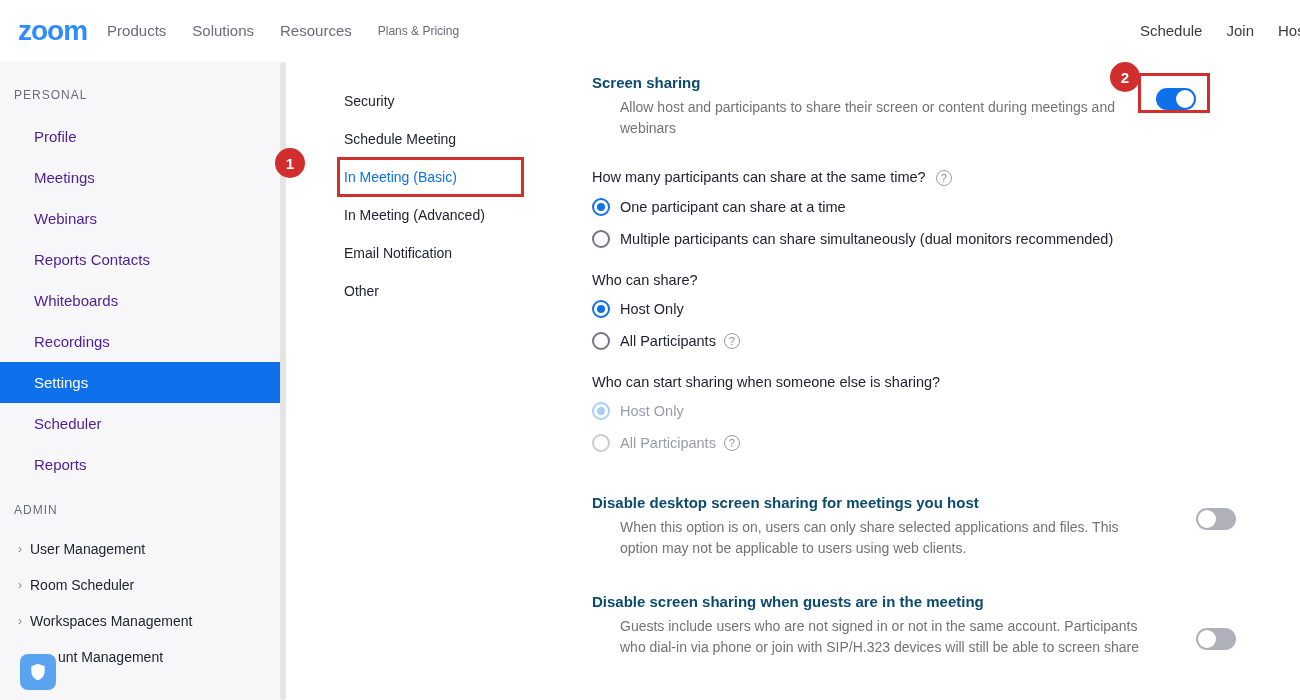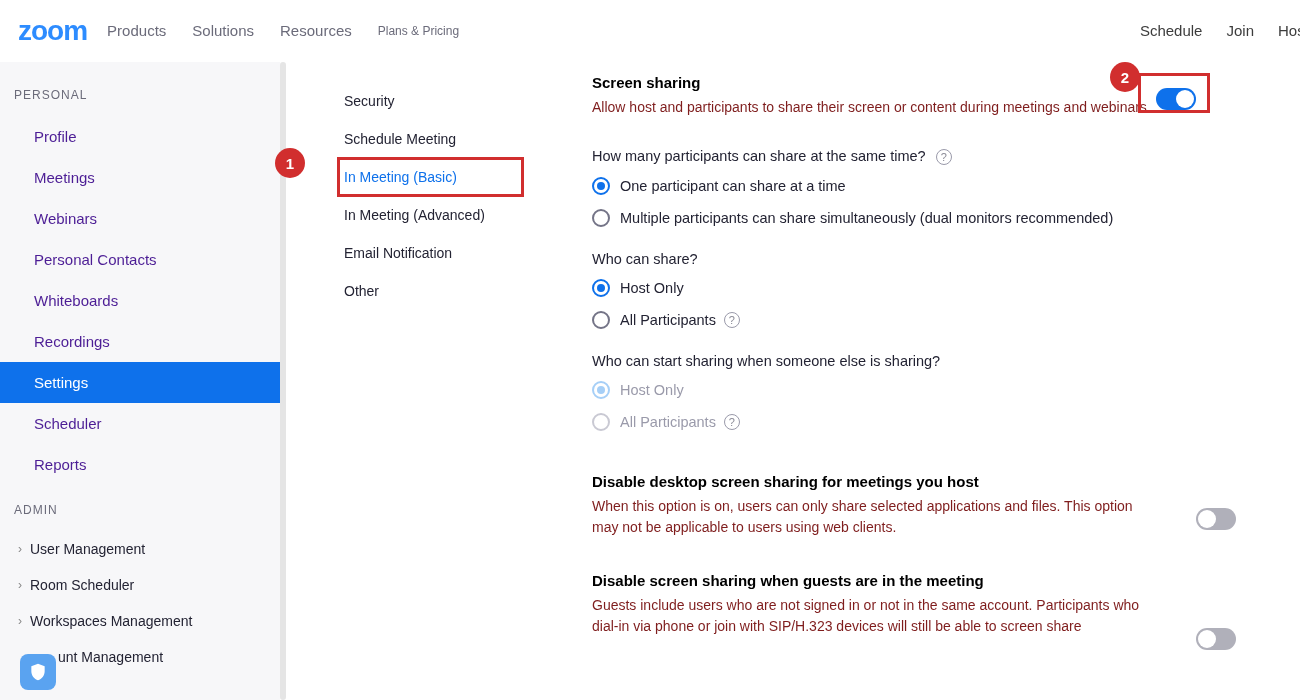--- a/index.html
+++ b/index.html
@@ -30,22 +30,22 @@
     .subsidebar .sub-item.selected { color: #0e71eb; }
     .sub-item-wrap { position: relative; }
     .sub-item-wrap.highlighted::after {
       content: ""; position: absolute; left: -7px; top: -1px; right: -10px; bottom: -1px;
       border: 3px solid #d12e2e; pointer-events: none;
     }
     
     
     .content { flex: 1; padding: 12px 40px 0 48px; overflow: hidden; position: relative; }
     .setting-block { margin-bottom: 30px; max-width: 560px; }
-    .setting-title { font-size: 15px; font-weight: 700; color: #000000; margin-bottom: 6px; }
-    .setting-desc { font-size: 14px; color: #7f1d1d; line-height: 1.5; }
+    .setting-title { font-size: 15px; font-weight: 700; color: #0c4a6e; margin-bottom: 6px; }
+    .setting-desc { font-size: 14px; color: #737373; line-height: 1.5; margin-left: 28px; }
     .setting-sub { font-size: 14.5px; font-weight: 400; color: #232333; margin-top: 24px; margin-bottom: 12px; }
     .setting-sub .help { margin-left: 6px; }
     .radio-row { display: flex; align-items: center; margin-bottom: 14px; font-size: 14.5px; color: #232333; }
     .radio-row.disabled { color: #9a9aaa; }
     .radio-row .help { margin-left: 8px; }
     
     .radio-outer { width: 18px; height: 18px; border: 2px solid #747487; border-radius: 50%; margin-right: 10px; display: flex; align-items: center; justify-content: center; flex-shrink: 0; }
     .radio-outer.checked { border-color: #0e71eb; }
     .radio-outer.checked::after { content: ""; width: 8px; height: 8px; background: #0e71eb; border-radius: 50%; }
     .radio-outer.disabled { border-color: #c9c9d3; }
@@ -94,21 +94,21 @@
   <div class="topnav-right" style="margin-right:-24px; white-space:nowrap; overflow:hidden; width:28px;">Host</div>
 </div>
 
 <div class="layout">
 
   <div class="sidebar">
     <div class="section-label">PERSONAL</div>
     <div class="nav-item">Profile</div>
     <div class="nav-item">Meetings</div>
     <div class="nav-item">Webinars</div>
-    <div class="nav-item">Personal Contacts</div>
+    <div class="nav-item">Reports Contacts</div>
     <div class="nav-item">Whiteboards</div>
     <div class="nav-item">Recordings</div>
     <div class="nav-item active">Settings</div>
     <div class="nav-item">Scheduler</div>
     <div class="nav-item">Reports</div>
 
     <div class="section-label" style="margin-top:10px;">ADMIN</div>
     <div class="admin-item">
       <span class="chevron">›</span>
       <span>User Management</span>

